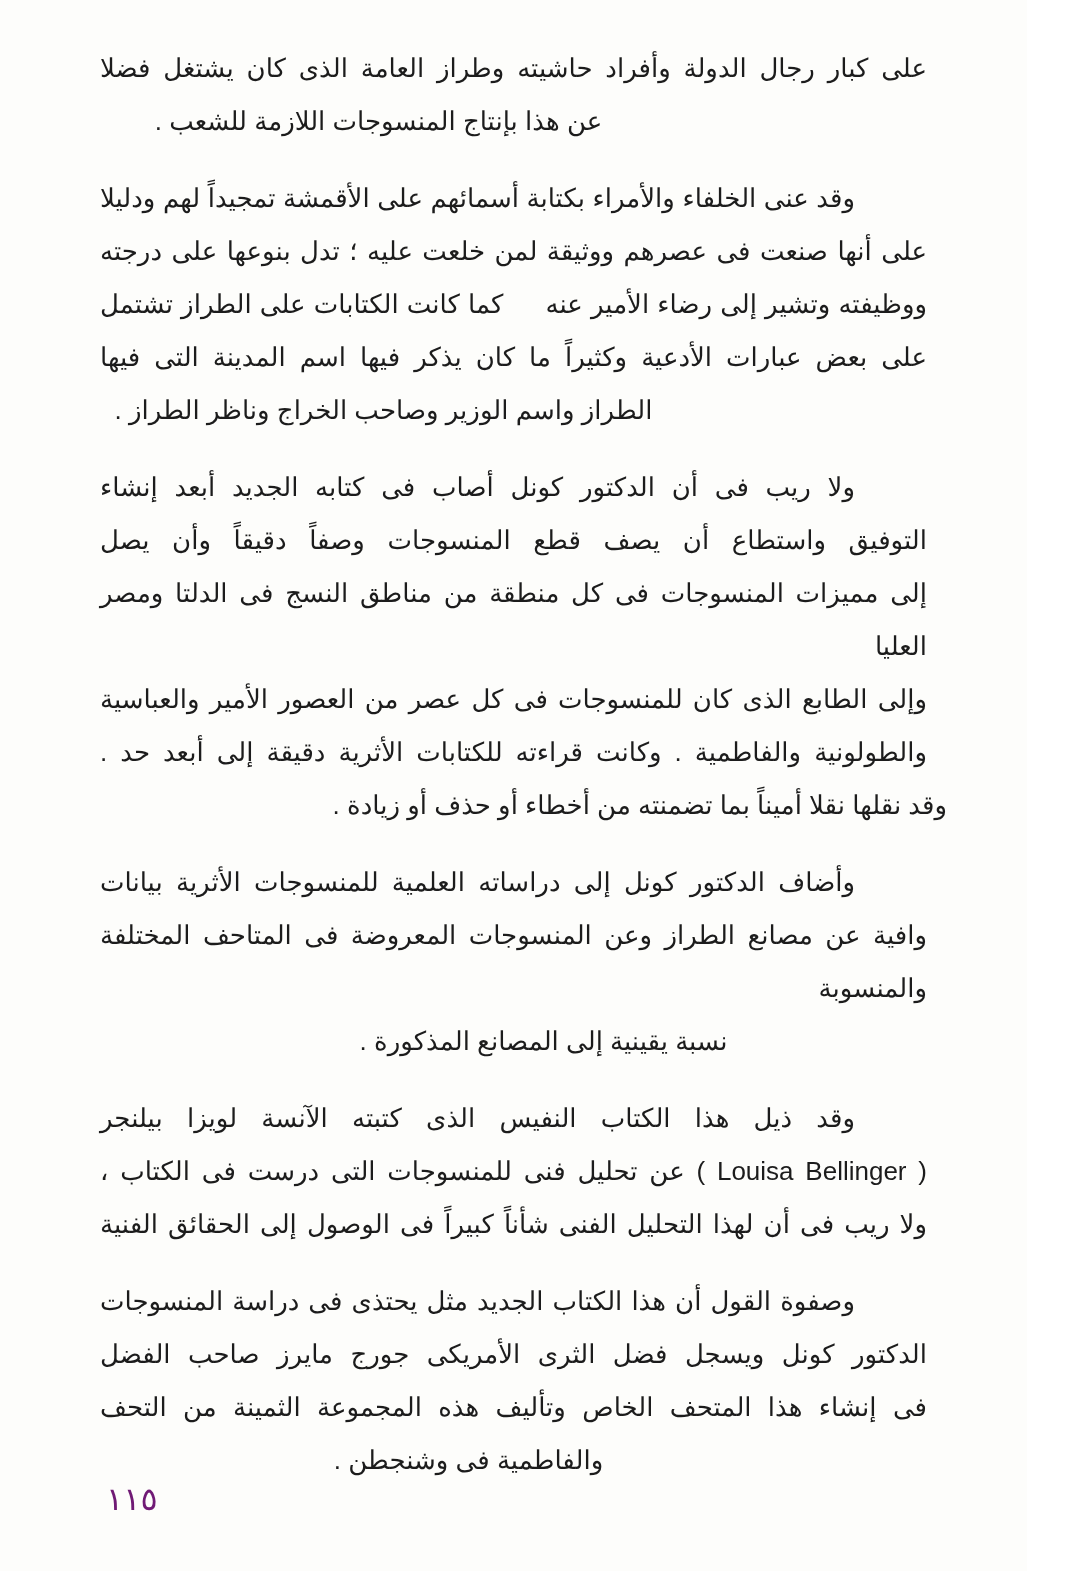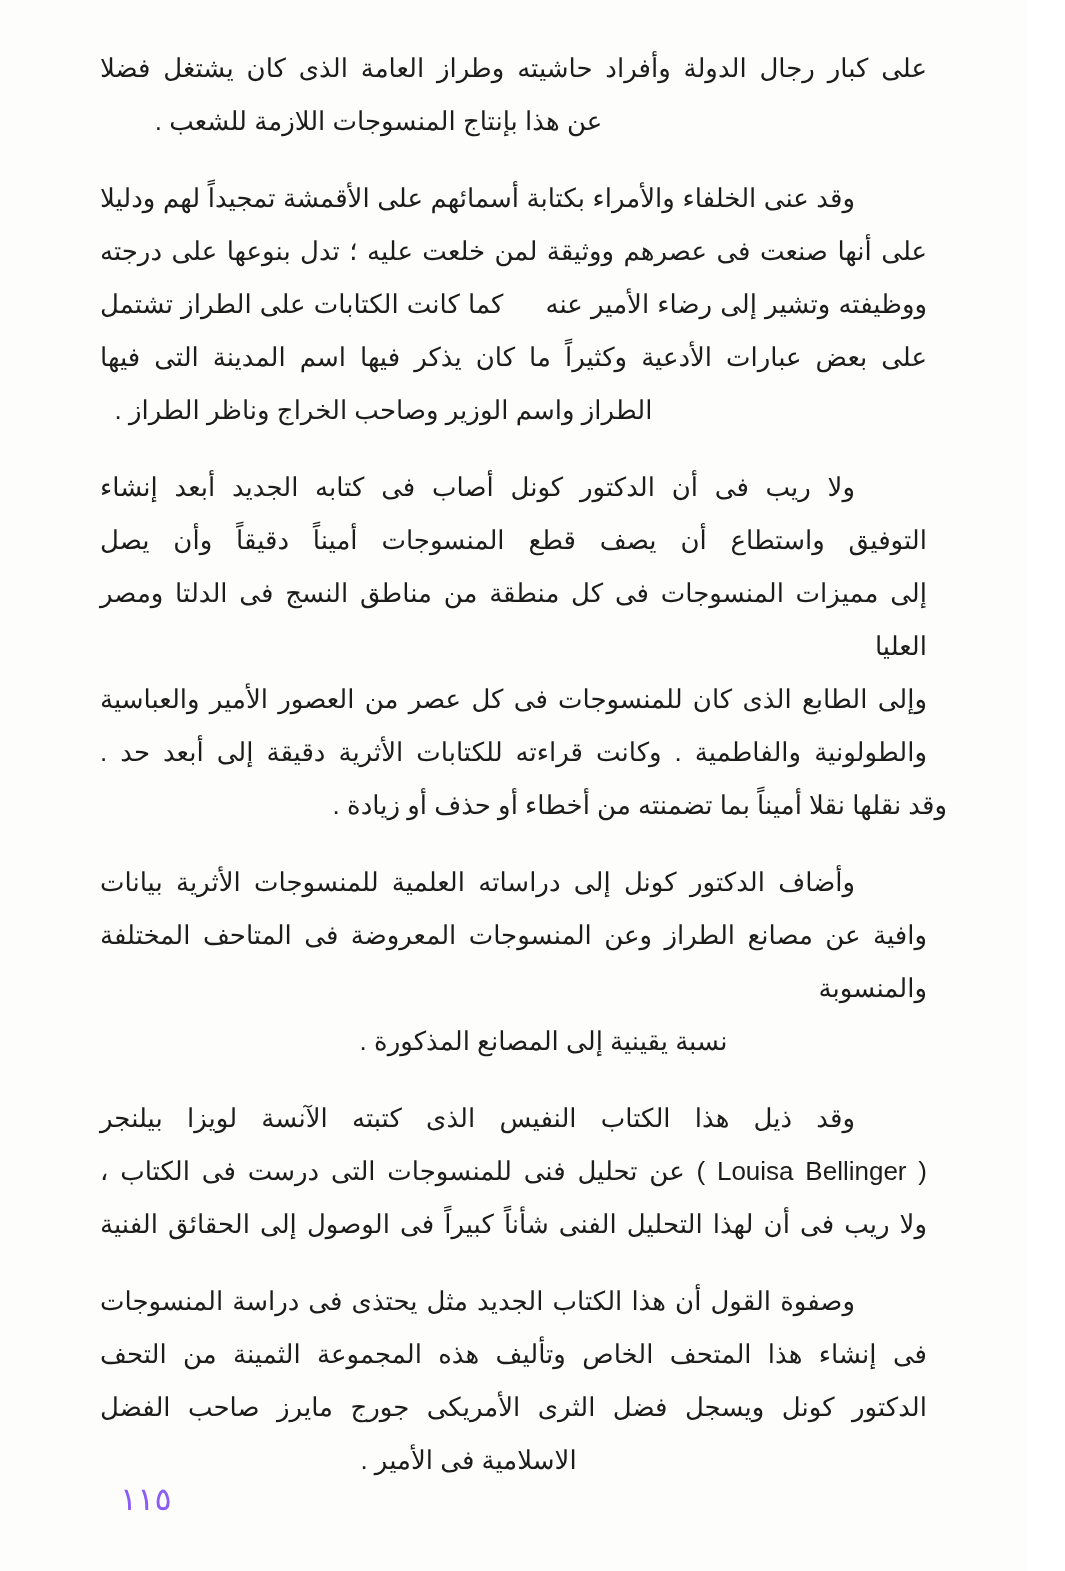--- a/index.html
+++ b/index.html
@@ -46,59 +46,58 @@
   .line.center {
     text-align: center;
   }
   .page-number {
     position: absolute;
     left: 106px;
     top: 1480px;
     direction: ltr;
     font-size: 32px;
     letter-spacing: 12px;
-    color: #8b5cf6;
-    margin-left: 14px;
+    color: #701a75;
   }
 </style>
 </head>
 <body>
 
 <div class="page">
   <div class="text-block">
       <div class="paragraph">
         <div class="line full">على كبار رجال الدولة وأفراد حاشيته وطراز العامة الذى كان يشتغل فضلا</div>
         <div class="line center" style="transform: translateX(-135px);">عن هذا بإنتاج المنسوجات اللازمة للشعب .</div>
       </div>
       <div class="paragraph">
         <div class="line first">وقد عنى الخلفاء والأمراء بكتابة أسمائهم على الأقمشة تمجيداً لهم ودليلا</div>
         <div class="line full">على أنها صنعت فى عصرهم ووثيقة لمن خلعت عليه ؛ تدل بنوعها على درجته</div>
         <div class="line full">ووظيفته وتشير إلى رضاء الأمير عنه   كما كانت الكتابات على الطراز تشتمل</div>
         <div class="line full">على بعض عبارات الأدعية وكثيراً ما كان يذكر فيها اسم المدينة التى فيها</div>
         <div class="line center" style="transform: translateX(-130px);">الطراز واسم الوزير وصاحب الخراج وناظر الطراز .</div>
       </div>
       <div class="paragraph">
         <div class="line first">ولا ريب فى أن الدكتور كونل أصاب فى كتابه الجديد أبعد إنشاء</div>
-        <div class="line full">التوفيق واستطاع أن يصف قطع المنسوجات أميناً دقيقاً وأن يصل</div>
+        <div class="line full">التوفيق واستطاع أن يصف قطع المنسوجات وصفاً دقيقاً وأن يصل</div>
         <div class="line full">إلى مميزات المنسوجات فى كل منطقة من مناطق النسج فى الدلتا ومصر العليا</div>
         <div class="line full">وإلى الطابع الذى كان للمنسوجات فى كل عصر من العصور الأمير والعباسية</div>
         <div class="line full">والطولونية والفاطمية . وكانت قراءته للكتابات الأثرية دقيقة إلى أبعد حد .</div>
         <div class="line center" style="transform: translateX(20px); text-align: right;">وقد نقلها نقلا أميناً بما تضمنته من أخطاء أو حذف أو زيادة .</div>
       </div>
       <div class="paragraph">
         <div class="line first">وأضاف الدكتور كونل إلى دراساته العلمية للمنسوجات الأثرية بيانات</div>
         <div class="line full">وافية عن مصانع الطراز وعن المنسوجات المعروضة فى المتاحف المختلفة والمنسوبة</div>
         <div class="line center" style="transform: translateX(30px);">نسبة يقينية إلى المصانع المذكورة .</div>
       </div>
       <div class="paragraph">
         <div class="line first">وقد ذيل هذا الكتاب النفيس الذى كتبته الآنسة لويزا بيلنجر</div>
         <div class="line full">( Louisa Bellinger ) عن تحليل فنى للمنسوجات التى درست فى الكتاب ،</div>
         <div class="line full">ولا ريب فى أن لهذا التحليل الفنى شأناً كبيراً فى الوصول إلى الحقائق الفنية</div>
       </div>
       <div class="paragraph">
         <div class="line first">وصفوة القول أن هذا الكتاب الجديد مثل يحتذى فى دراسة المنسوجات</div>
+        <div class="line full">الدكتور كونل ويسجل فضل الثرى الأمريكى جورج مايرز صاحب الفضل</div>
         <div class="line full">فى إنشاء هذا المتحف الخاص وتأليف هذه المجموعة الثمينة من التحف</div>
-        <div class="line full">الدكتور كونل ويسجل فضل الثرى الأمريكى جورج مايرز صاحب الفضل</div>
-        <div class="line center" style="transform: translateX(-45px);">الاسلامية فى الأمير .</div>
+        <div class="line center" style="transform: translateX(-45px);">والفاطمية فى وشنجطن .</div>
       </div>
     </div>
   <div class="page-number">١١٥</div>
 </div>
 
 </body></html>

